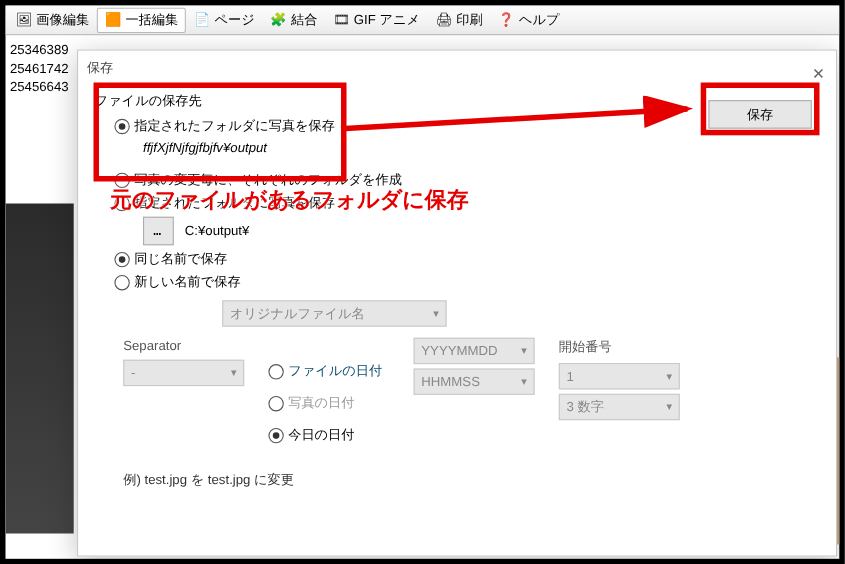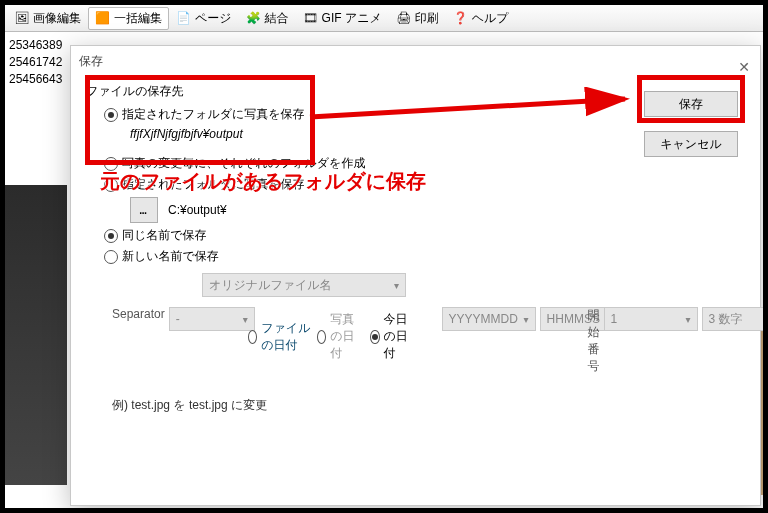--- a/index.html
+++ b/index.html
@@ -47,21 +47,21 @@
     border-radius:50%; }
   .btn { display:flex; align-items:center; justify-content:center;
     background:#e7e7e7; border:1px solid #adadad; height:24px; min-width:76px;
     cursor:default; padding:0 8px; }
   .btn.small { min-width:26px; width:26px; padding:0; font-family:monospace;
     letter-spacing:2px; }
   .field-disabled { background:#e6e6e6; border:1px solid #c9c9c9; color:#888;
     height:22px; display:flex; align-items:center; padding:0 6px;
     min-width:80px; }
   .field-disabled .chev { margin-left:auto; font-size:10px; color:#888; }
-  .col { min-width:110px; display:flex; flex-direction:row; gap:4px; }
+  .col { min-width:110px; display:flex; flex-direction:column; gap:4px; }
   .cols { display:flex; gap:22px; margin-left:26px; align-items:flex-start; }
   .col-title { color:#555; margin-bottom:2px; }
 
   
   .actions { position:absolute; right:22px; top:45px; display:flex;
     flex-direction:column; gap:14px; align-items:stretch; }
 
   
   .redbox { position:absolute; border:5px solid #e40000; box-sizing:border-box;
     pointer-events:none; }
@@ -215,23 +215,20 @@
       </div>
     </div>
 
     <div class="example">例) test.jpg を test.jpg に変更</div>
   </div>
 
   <div class="actions">
     <div class="btn">
       <span>保存</span>
     </div>
-    <div class="btn">
-      <span>キャンセル</span>
-    </div>
   </div>
 </div>
 
 <div class="redbox" style="left:80px; top:70px; width:230px; height:90px"></div>
 <div class="redbox" style="left:632px; top:70px; width:108px; height:48px"></div>
 <svg class="arrow" style="left:300px; top:82px" width="340" height="50">
   <defs>
       <marker id="ah" markerWidth="10" markerHeight="10" refX="8" refY="3" orient="auto">
     <path d="M0,0 L9,3 L0,6 Z" fill="#e40000"></path>
       </marker>

